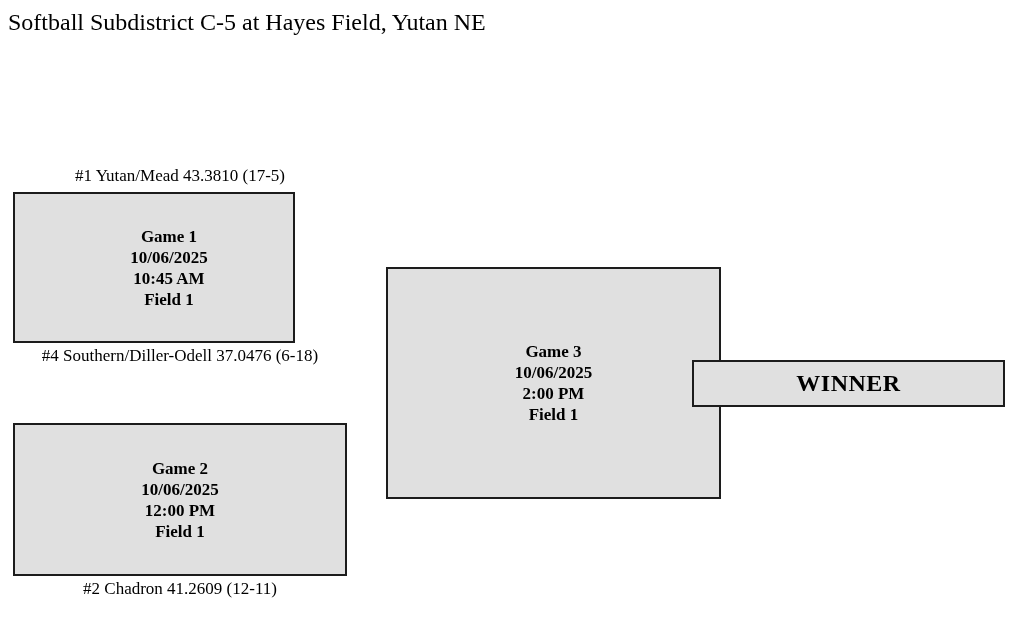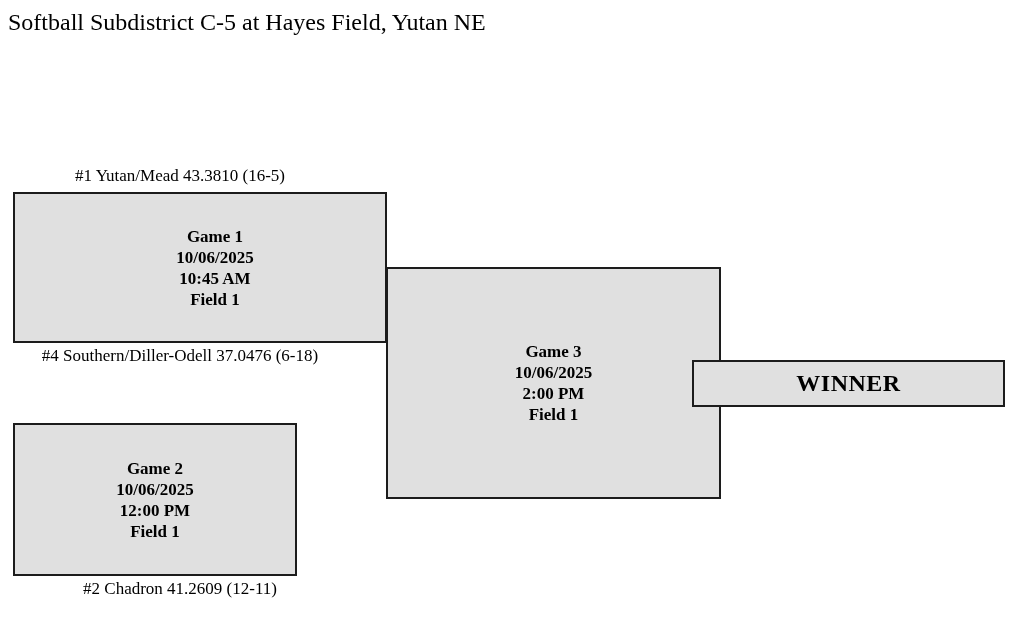--- a/index.html
+++ b/index.html
@@ -57,37 +57,37 @@
     border: 2px solid #1c1c1c;
     display: flex;
     align-items: center;
     justify-content: center;
   }
   .winner-text {
     font-weight: bold;
     font-size: 24px;
     letter-spacing: 0.5px;
   }
-  .box-game1 { left: 13px;  top: 192px; width: 374px; height: 151px; padding-left: 30px; }
-  .box-game2 { left: 13px;  top: 423px; width: 284px; height: 153px; }
+  .box-game1 { left: 13px;  top: 192px; width: 282px; height: 151px; padding-left: 30px; }
+  .box-game2 { left: 13px;  top: 423px; width: 334px; height: 153px; }
   .box-game3 { left: 353px; top: 267px; width: 335px; height: 232px; margin-left: 33px; }
   .box-winner { left: 692px; top: 360px; width: 313px; height: 47px; }
   .label-seed1 { top: 166px; }
   .label-seed4 { top: 346px; }
   .label-seed3 { top: 401px; }
   .label-seed2 { top: 579px; }
 </style>
 </head>
 <body>
 
 <div class="page">
 
   <div class="title">Softball Subdistrict C-5 at Hayes Field, Yutan NE</div>
 
-  <div class="seed-label label-seed1">#1 Yutan/Mead 43.3810 (16-5)</div>
+  <div class="seed-label label-seed1">#1 Yutan/Mead 43.3810 (17-5)</div>
 
   <div class="game-box box-game1">
     <div class="game-text">
       <span>Game 1</span>
       <span>10/06/2025</span>
       <span>10:45 AM</span>
       <span>Field 1</span>
     </div>
   </div>
 

